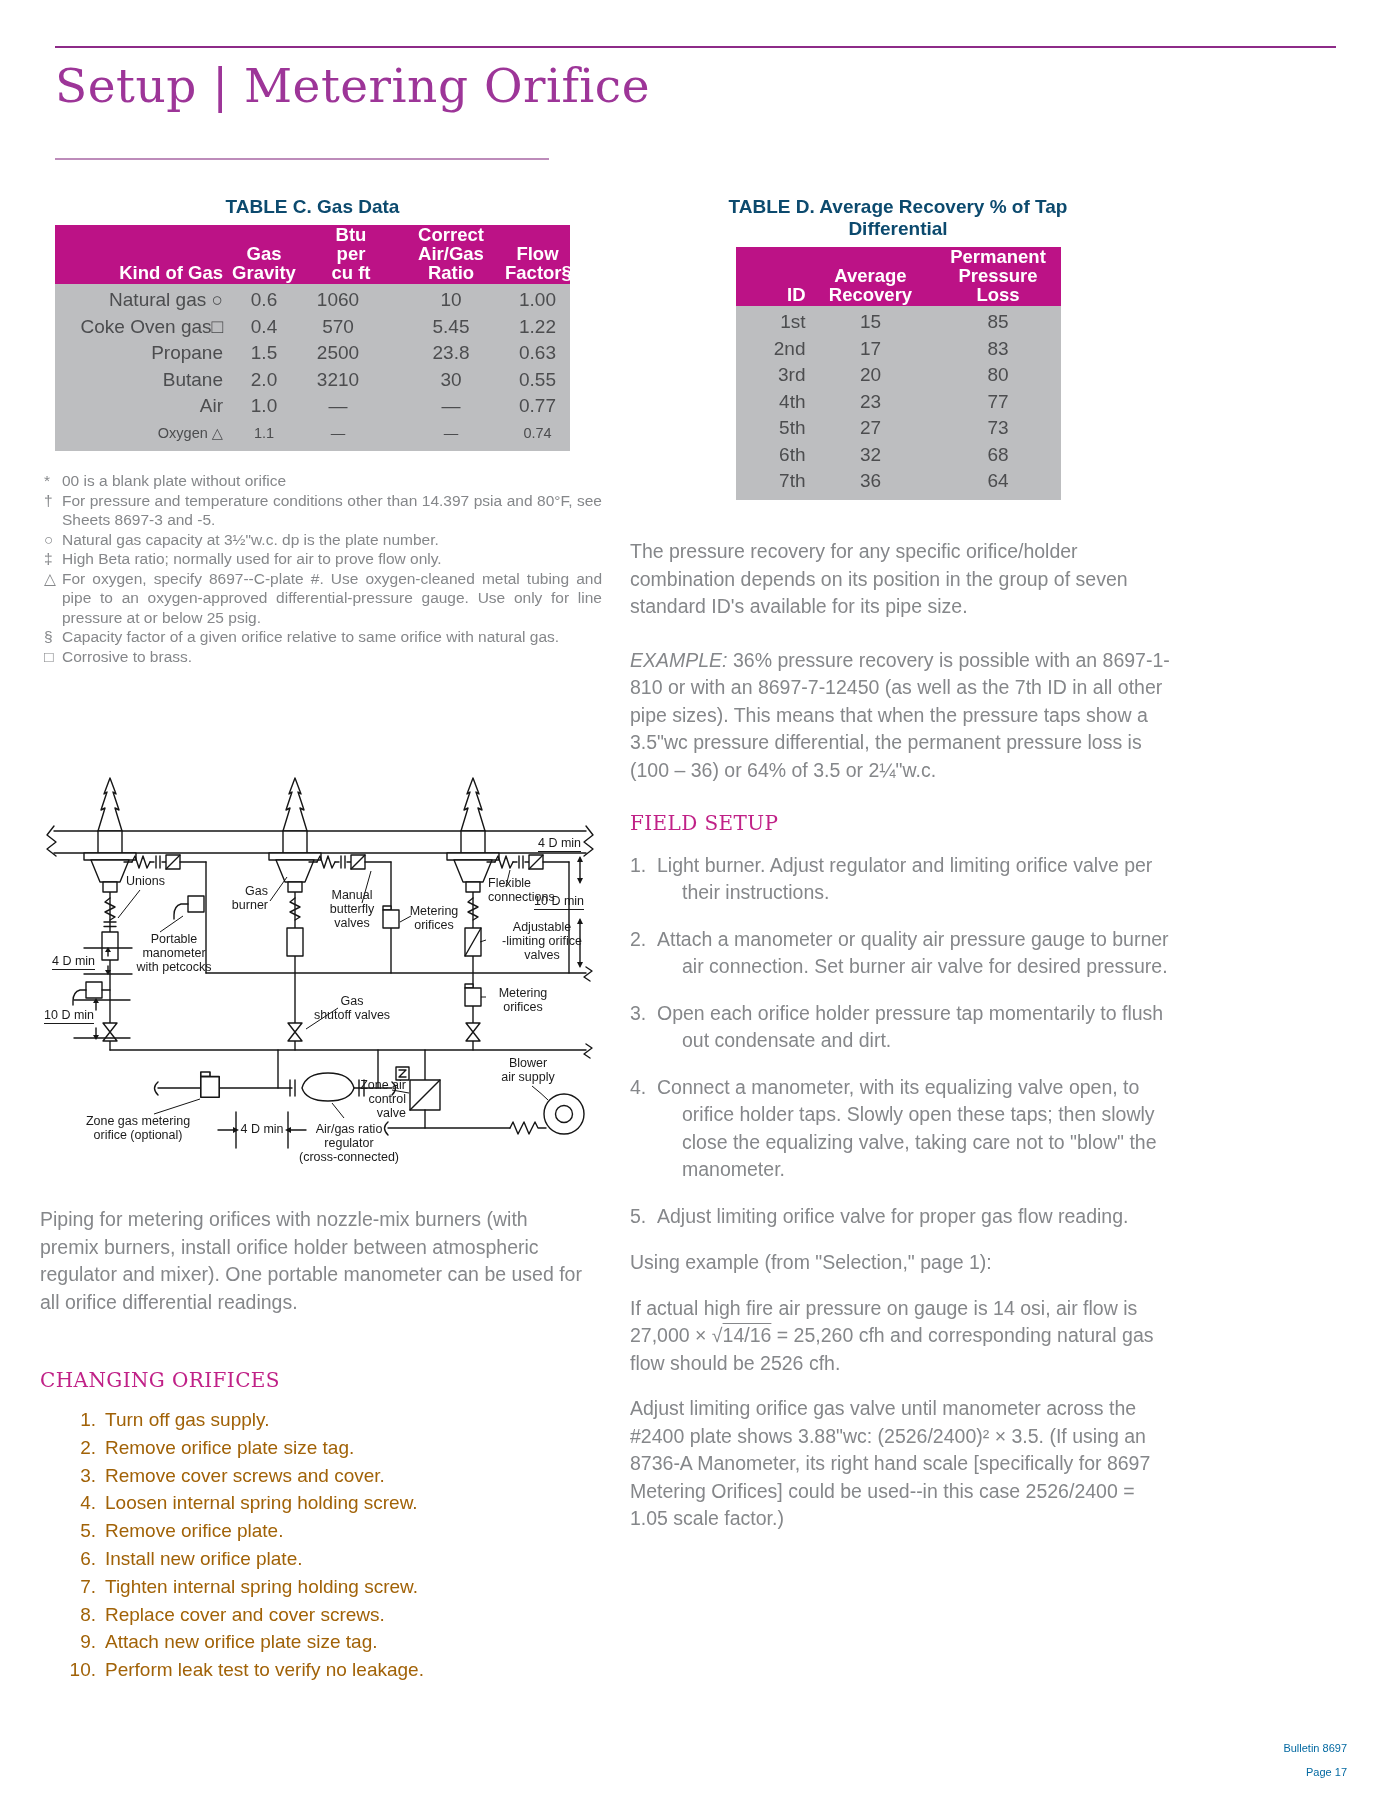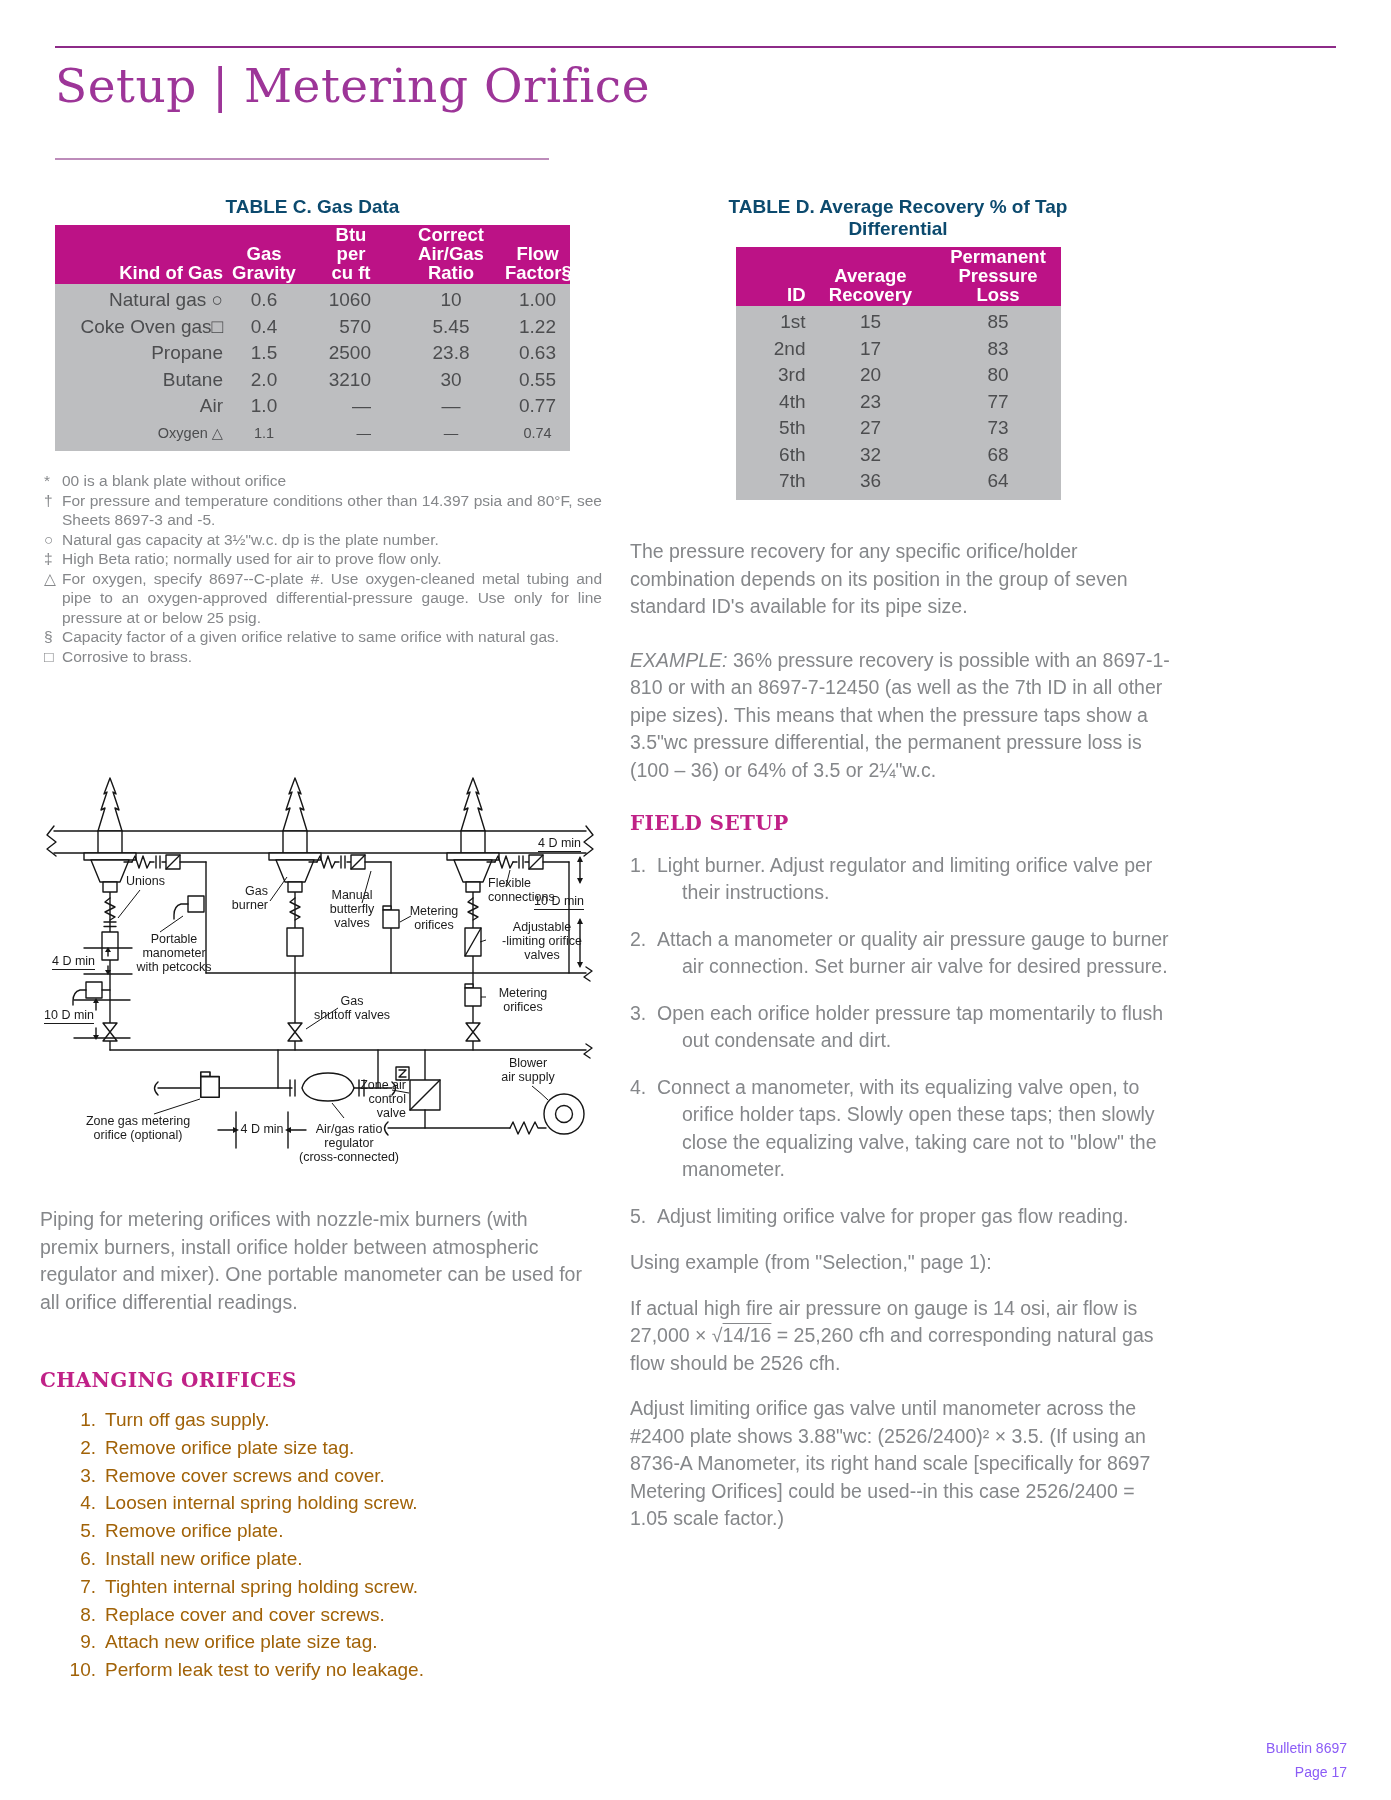--- a/index.html
+++ b/index.html
@@ -17,62 +17,62 @@
   .tbl{margin:0 auto;}
   .thead{display:grid;align-items:end;background:#bc1286;color:#fff;font-weight:bold;
          font-size:18.5px;line-height:19px;height:59px;padding-bottom:5px;box-sizing:border-box;}
   .tbody{background:#bdbec0;padding:3px 0 5px 0;}
   .tr{display:grid;align-items:center;font-size:19px;color:#4c4d4f;height:26.5px;}
   .pre{white-space:pre-line;}
   .tc-grid{grid-template-columns:168px 82px 92px 108px 65px;}
   .td-grid{grid-template-columns:70px 130px 125px;}
   .cell-l{text-align:right;padding-left:7px;}
   .cell-c{text-align:center;}
-  .cell-r{text-align:right;padding-right:26px;}
+  .cell-r{text-align:center;padding-right:26px;}
   .tr.small{font-size:14.5px;height:26px;}
 
   
   .footnotes{position:absolute;left:44px;top:471px;width:558px;font-size:15.5px;
              line-height:19.5px;color:#85878a;}
   .fn{display:flex;}
   .fn-sym{flex:none;width:18px;}
   .fn-text{flex:1;text-align:justify;}
 
   
   .diagram{position:absolute;left:40px;top:770px;width:560px;height:420px;}
   .diagram svg{position:absolute;left:0;top:0;}
   .dg-label{position:absolute;font-size:12.5px;line-height:14px;color:#1b1b1b;
             white-space:pre-line;}
   .u{border-bottom:1.3px solid #1b1b1b;padding-bottom:1px;}
   .ta-c{text-align:center;} .ta-r{text-align:right;}
 
   .caption{position:absolute;left:40px;top:1206px;width:547px;margin:0;
            font-size:19.5px;line-height:27.5px;color:#85878a;}
 
-  .heading{font-family:"DejaVu Serif",serif;font-weight:bold;font-size:20px;
+  .heading{font-family:"DejaVu Serif",serif;font-weight:normal;font-size:20px;
            color:#c02187;letter-spacing:.4px;margin:0;}
 
   .changing{position:absolute;left:40px;top:1368px;width:560px;}
   .changing .heading{margin-bottom:14px;}
   .ch-step{padding-left:24px;font-size:19px;line-height:27.8px;color:#a16207;}
   .ch-step .num{display:inline-block;width:32px;text-align:right;margin-right:9px;}
 
   .right-col{position:absolute;left:630px;top:538px;width:540px;font-size:19.5px;
              line-height:27.5px;color:#85878a;}
   .right-col p{margin:0 0 26px 0;}
   .right-col .heading{margin:6px 0 14px 0;}
   .ital{font-style:italic;}
   .rc-step{padding-left:52px;text-indent:-52px;margin-bottom:19px;}
   .rc-step .num{display:inline-block;width:24px;margin-right:3px;text-indent:0;}
   .indent{margin-left:27px;}
   .ovl{text-decoration:overline;}
   .mb18{margin-bottom:18px !important;}
 
-  .footer{position:absolute;right:44px;top:1736px;text-align:right;font-size:14px;
-          line-height:24px;color:#8b5cf6;}
+  .footer{position:absolute;right:44px;top:1736px;text-align:right;font-size:11px;
+          line-height:24px;color:#0369a1;}
 </style>
 </head>
 <body>
 
 <div class="page">
 
   <div class="rule top-rule"></div>
   <h1 class="title">Setup | Metering Orifice</h1>
   <div class="title-rule rule" style="background:#bd8cba;"></div>
 

